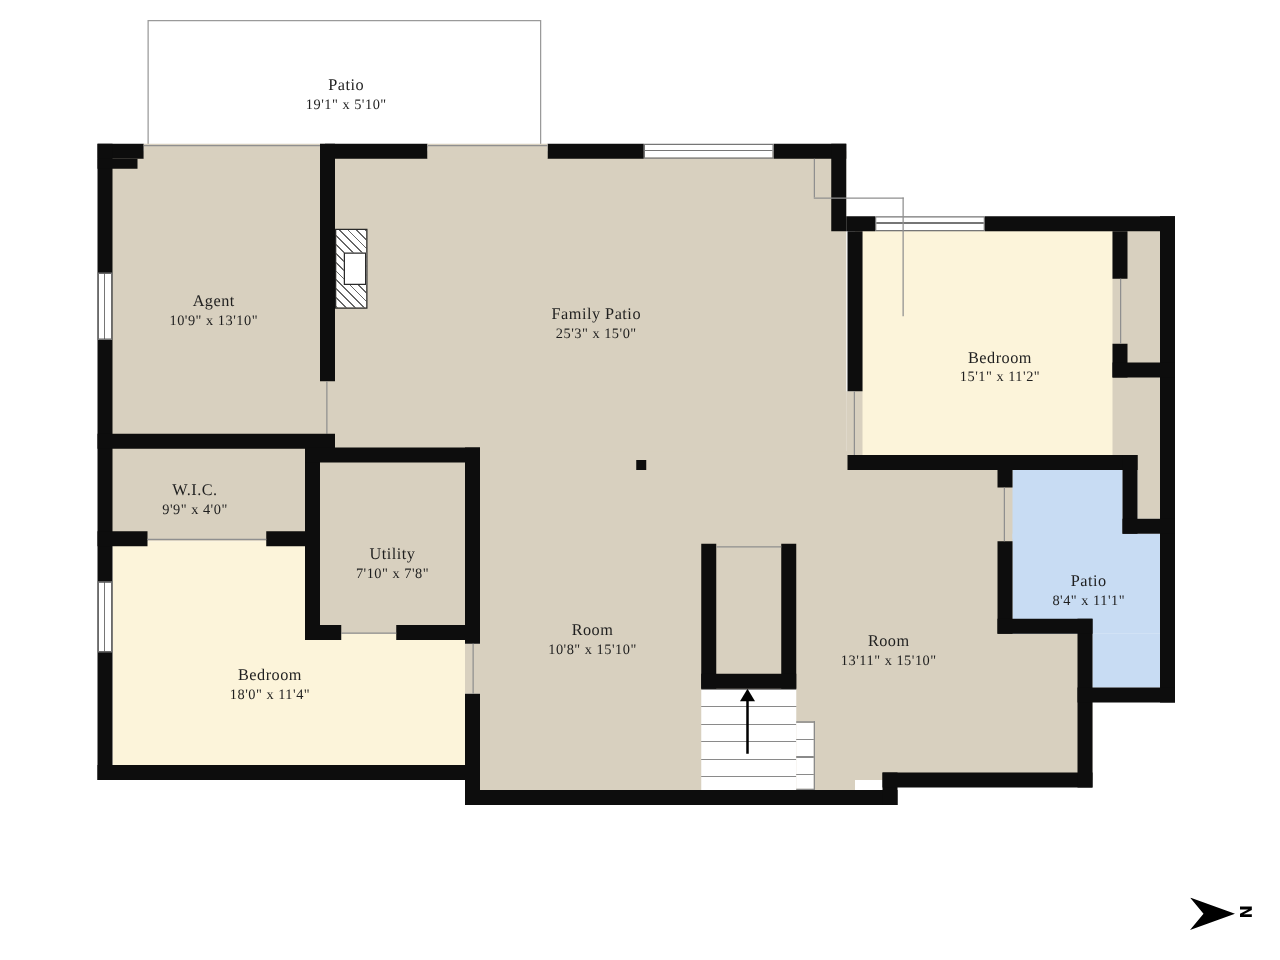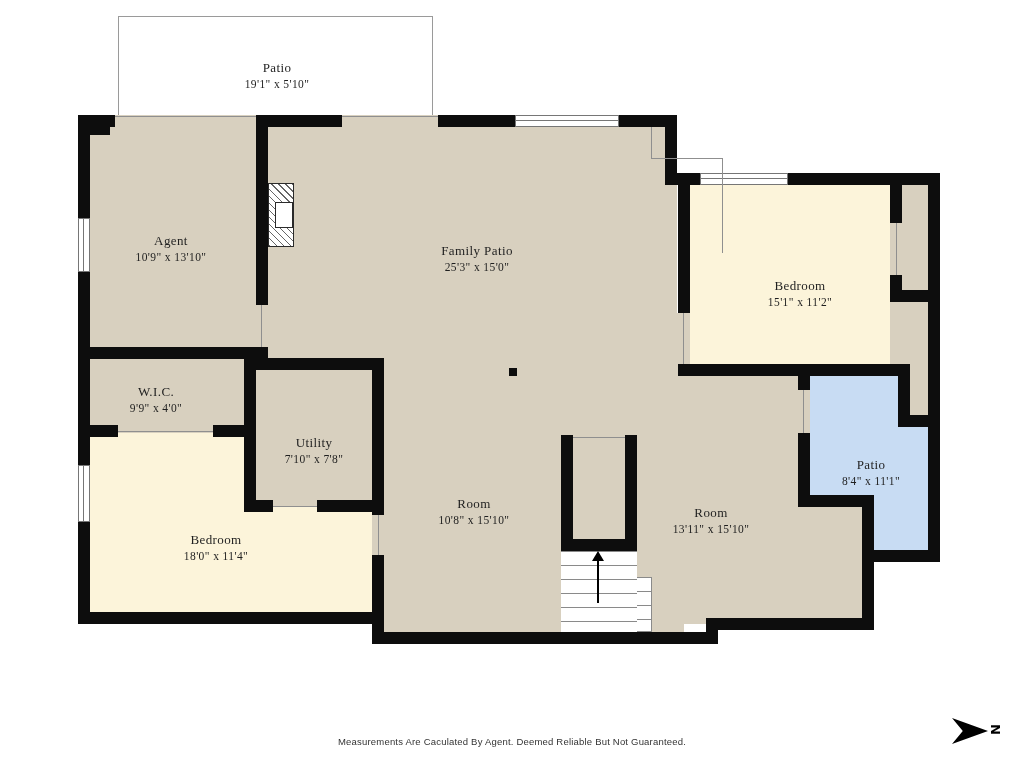--- a/index.html
+++ b/index.html
@@ -156,17 +156,16 @@
   </div>
   <div class="room-label" style="left:711px;top:505px;">
     <div class="rname">Room</div>
     <div class="rdims">13'11" x 15'10"</div>
   </div>
   <div class="room-label" style="left:871px;top:457px;">
     <div class="rname">Patio</div>
     <div class="rdims">8'4" x 11'1"</div>
   </div>
 
-  <div class="disclaimer">Measurements Are Caculated By Agent. Deemed Reliable But Not Guaranteed.</div>
   <div class="north-arrow"></div>
   <div class="north-n">N</div>
 
 </div>
 
 </body></html>

